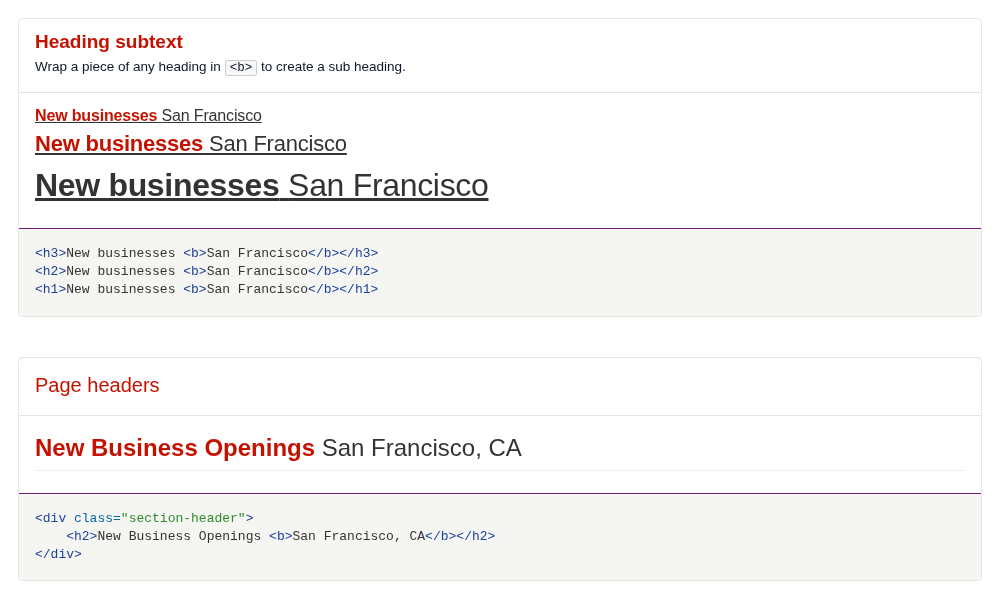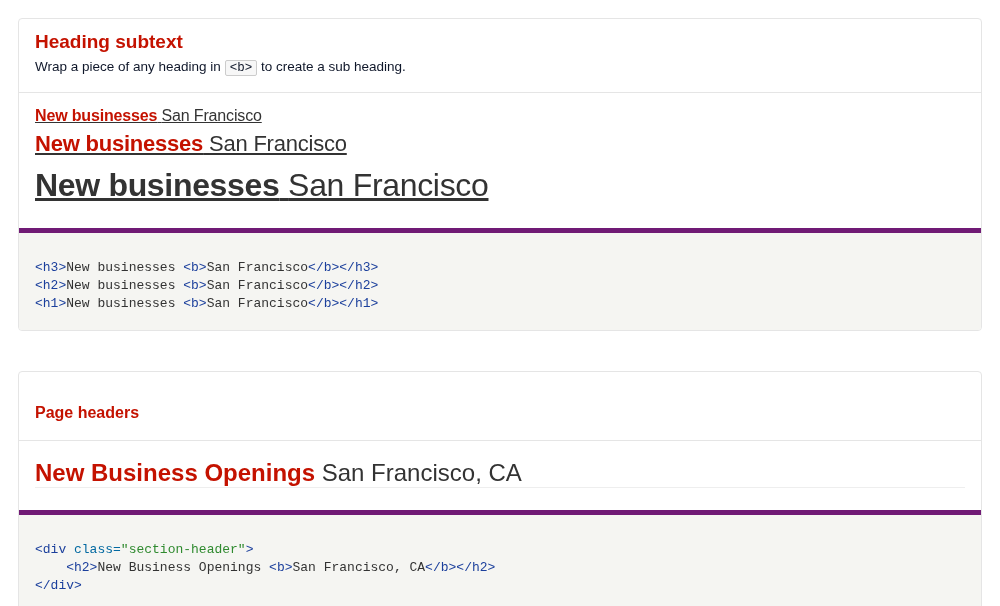--- a/index.html
+++ b/index.html
@@ -24,24 +24,24 @@
   .section + .section {
     border-top: 1px solid #e5e5e5;
   }
   .section-title {
     margin: 0 0 4px 0;
     color: #c41200;
     font-weight: bold;
     font-size: 19px;
   }
   .section-title-solo {
-    margin: 20px 0 4px 0;
+    margin: 4px 0 4px 0;
     color: #c41200;
-    font-weight: bold;
-    font-size: 16px;
+    font-weight: normal;
+    font-size: 20px;
   }
   .section-desc {
     font-size: 13.5px;
     color: #0f172a;
     margin: 6px 0 2px 0;
   }
   .code-inline {
     display: inline-block;
     border: 1px solid #ccc;
     background: #f7f7f7;
@@ -53,36 +53,37 @@
   }
   
   .ex-h3 { font-size: 16px; font-weight: bold; margin: 2px 0 6px 0; }
   .ex-h2 { font-size: 22px; font-weight: bold; margin: 2px 0 10px 0; }
   .ex-h1 { font-size: 32px; font-weight: bold; margin: 8px 0 10px 0; color:#333; }
   .ex-h3, .ex-h2, .ex-h1 { letter-spacing: -0.01em; text-decoration: underline; }
   .red { color: #c41200; }
   .sub { color: #333; font-weight: normal; }
   pre.code-block {
     background: #f5f5f2;
-    border-top: 5px solid #701a75;
+    border-top: 1px solid #701a75;
     margin: 0;
-    padding: 26px 16px 16px 16px;
+    padding: 16px 16px 16px 16px;
     font-family: Menlo, Consolas, "Courier New", monospace;
     font-size: 13px;
     line-height: 1.4;
     color: #333;
     white-space: pre;
     overflow: auto;
   }
   .tag { color: #1b3f9c; }
   .attr { color: #0369a1; }
   .val  { color: #2f8a2f; }
 
   .page-header-example {
     border-bottom: 1px solid #eee;
+    padding-bottom: 8px;
     margin: 6px 0 8px 0;
   }
   .page-header-example h2 {
     margin: 0;
     font-size: 24px;
     font-weight: bold;
     color: #c41200;
   }
   .page-header-example h2 .sub {
     color: #333;

